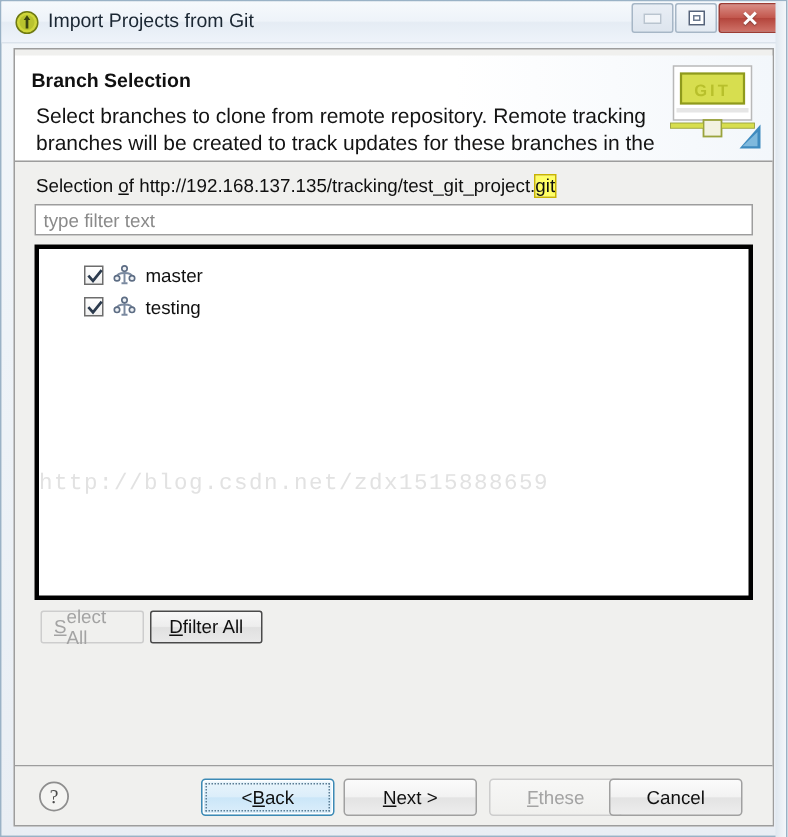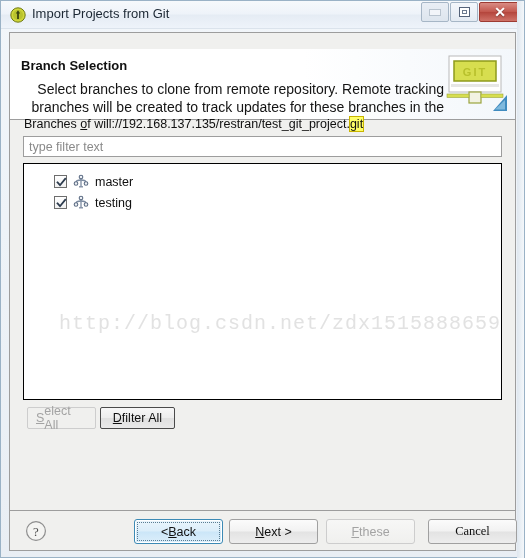--- a/index.html
+++ b/index.html
@@ -108,27 +108,26 @@
     width: 507px;
     height: 519px;
     box-sizing: border-box;
     background: #f0f0ee;
     border: 1px solid #9d9d9d;
   }
 
   
   #header {
     position: absolute;
-    left: 0; top: 16px;
+    left: 0; top: 4px;
     width: 505px;
     height: 70px;
     background: linear-gradient(to right, #ffffff 0%, #ffffff 58%, #f3f7fb 100%);
     border-bottom: 1px solid #9d9d9d;
     overflow: hidden;
-    text-align: right;
   }
   #header-title {
     position: absolute;
     left: 11px; top: 9px;
     font-size: 13px;
     font-weight: bold;
     color: #101010;
   }
   #header-desc {
     position: absolute;
@@ -177,21 +176,21 @@
   #filter-input::placeholder { color: #8a8a8a; opacity: 1; }
 
   
   #branch-list {
     position: absolute;
     left: 13px; top: 130px;
     width: 479px;
     height: 237px;
     box-sizing: border-box;
     background: #ffffff;
-    border: 1px solid #000000;
+    border: 3px solid #000000;
     overflow: hidden;
   }
   .branch-row {
     position: relative;
     height: 21px;
     display: flex;
     align-items: center;
     padding-left: 30px;
   }
   .branch-row:first-child { margin-top: 7px; }
@@ -211,23 +210,23 @@
   }
   .branch-name {
     margin-left: 6px;
     font-size: 12.5px;
     color: #101010;
   }
   #watermark {
     position: absolute;
     left: 0; right: 0;
     top: 148px;
-    text-align: right;
+    text-align: left;
     font-family: "Liberation Mono", "DejaVu Sans Mono", monospace;
-    font-size: 20px;
+    font-size: 15px;
     letter-spacing: 1px;
     color: #e2e2e2;
     user-select: none;
     pointer-events: none;
     white-space: nowrap;
   }
 
   
   .smallbtn {
     position: absolute;
@@ -308,21 +307,21 @@
     pointer-events: none;
   }
   #btn-next { left: 219px; }
   #btn-finish {
     left: 316px;
     color: #a3a3a3;
     border-color: #cdcdcd;
     background: linear-gradient(to bottom,#f7f7f6,#f0f0ee);
   }
   #btn-finish .acc { text-decoration: underline; color:#a3a3a3; }
-  #btn-cancel { left: 418px; font-family: Liberation Serif, serif; }
+  #btn-cancel { left: 396px; }
 
   
   #right-strip {
     position: absolute;
     right: 0; top: 0;
     width: 7px;
     height: 558px;
     background: linear-gradient(to right,#dfe7ef,#f4f7fa);
   }
 </style>
@@ -365,21 +364,21 @@
           <rect x="10" y="31" width="48" height="3" fill="#e6e6e6"></rect>
           <rect x="28" y="39" width="12" height="11" fill="#f2f2e2" stroke="#9aa33c" stroke-width="1.2"></rect>
           <rect x="6" y="41" width="22" height="3.5" fill="#d7de4f" stroke="#9aa33c" stroke-width="0.6"></rect>
           <rect x="40" y="41" width="22" height="3.5" fill="#d7de4f" stroke="#9aa33c" stroke-width="0.6"></rect>
           <path d="M52 58 L66 58 L66 42 Z" fill="#3f8bbf"></path>
           <path d="M54 56.5 L64 56.5 L64 47 Z" fill="#7fb9dd"></path>
         </svg>
       </span>
     </div>
 
-    <div id="branches-label"><span>Branches </span><span class="acc">o</span><span>f will://192.168.137.135/restran/test_git_project.</span><span class="hl">git</span></div>
+    <div id="branches-label"><span>Selection </span><span class="acc">o</span><span>f http://192.168.137.135/tracking/test_git_project.</span><span class="hl">git</span></div>
 
     <input id="filter-input" type="text" placeholder="type filter text" style="">
 
     <div id="branch-list">
 
       <div class="branch-row">
         <span class="cb">
           <svg width="11" height="11" viewBox="0 0 11 11">
             <path d="M1.5 5.4 L4 8.2 L9.2 1.8" stroke="#2b3a4d" stroke-width="1.8" fill="none" stroke-linecap="square"></path>
           </svg>

